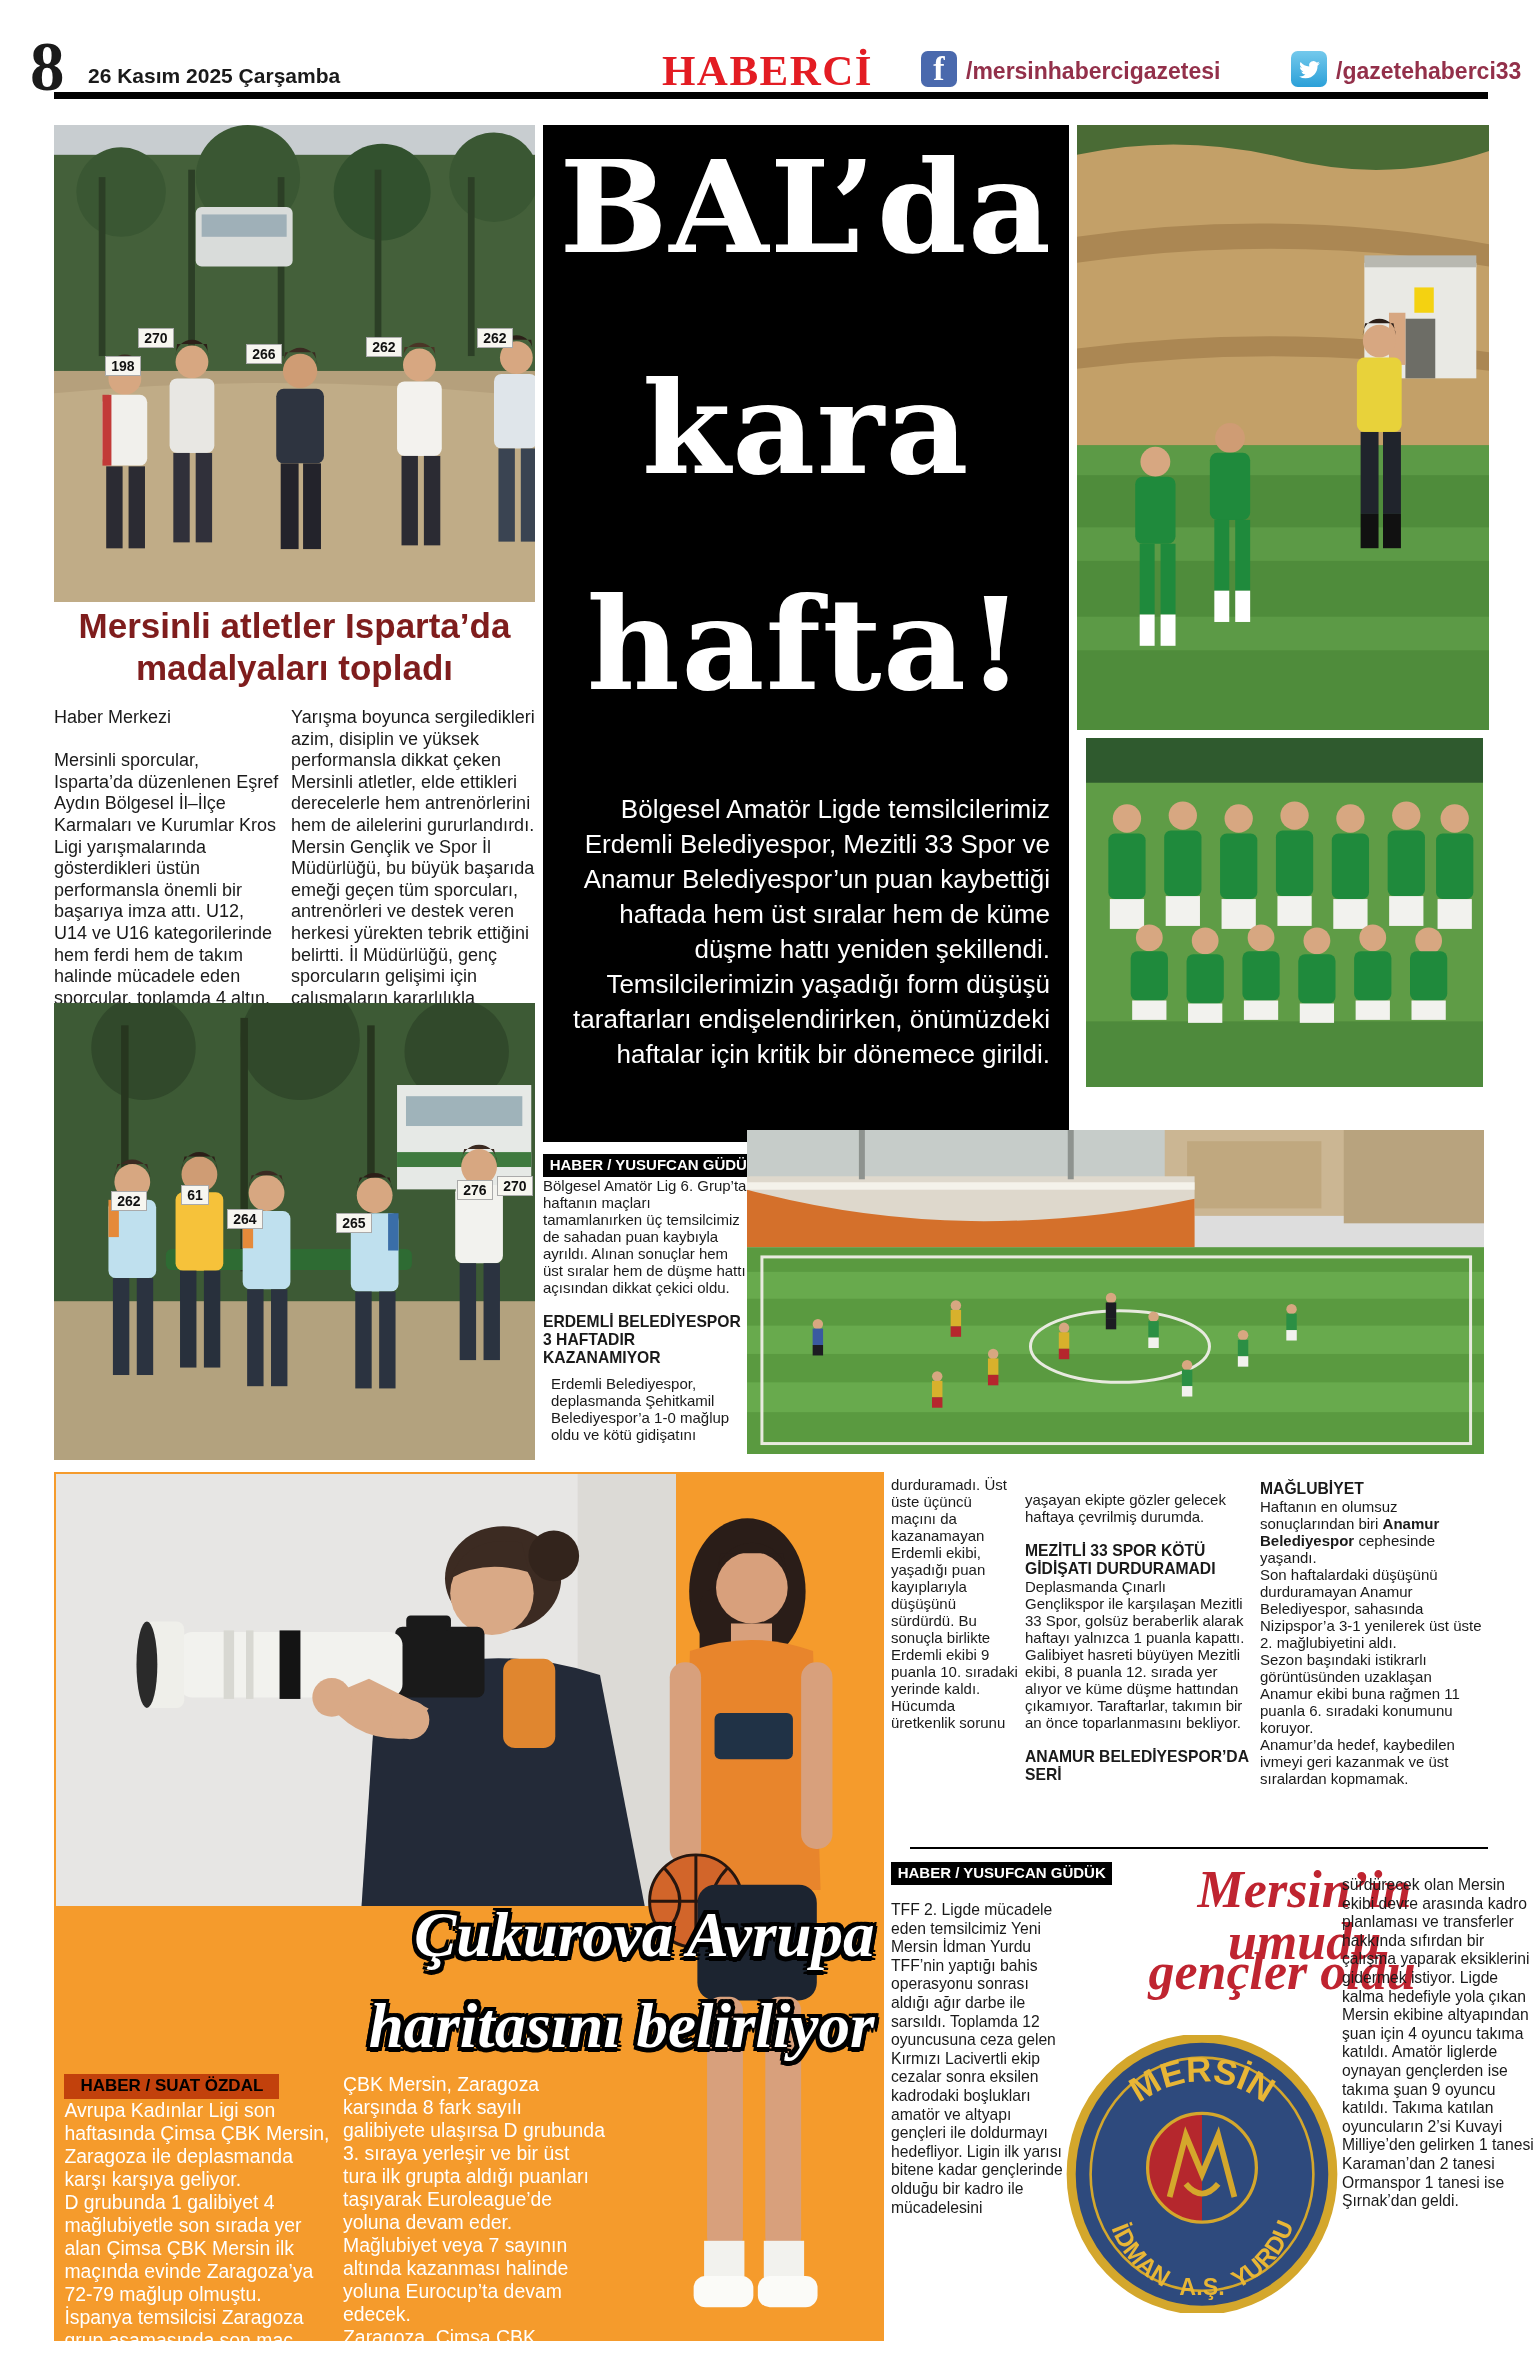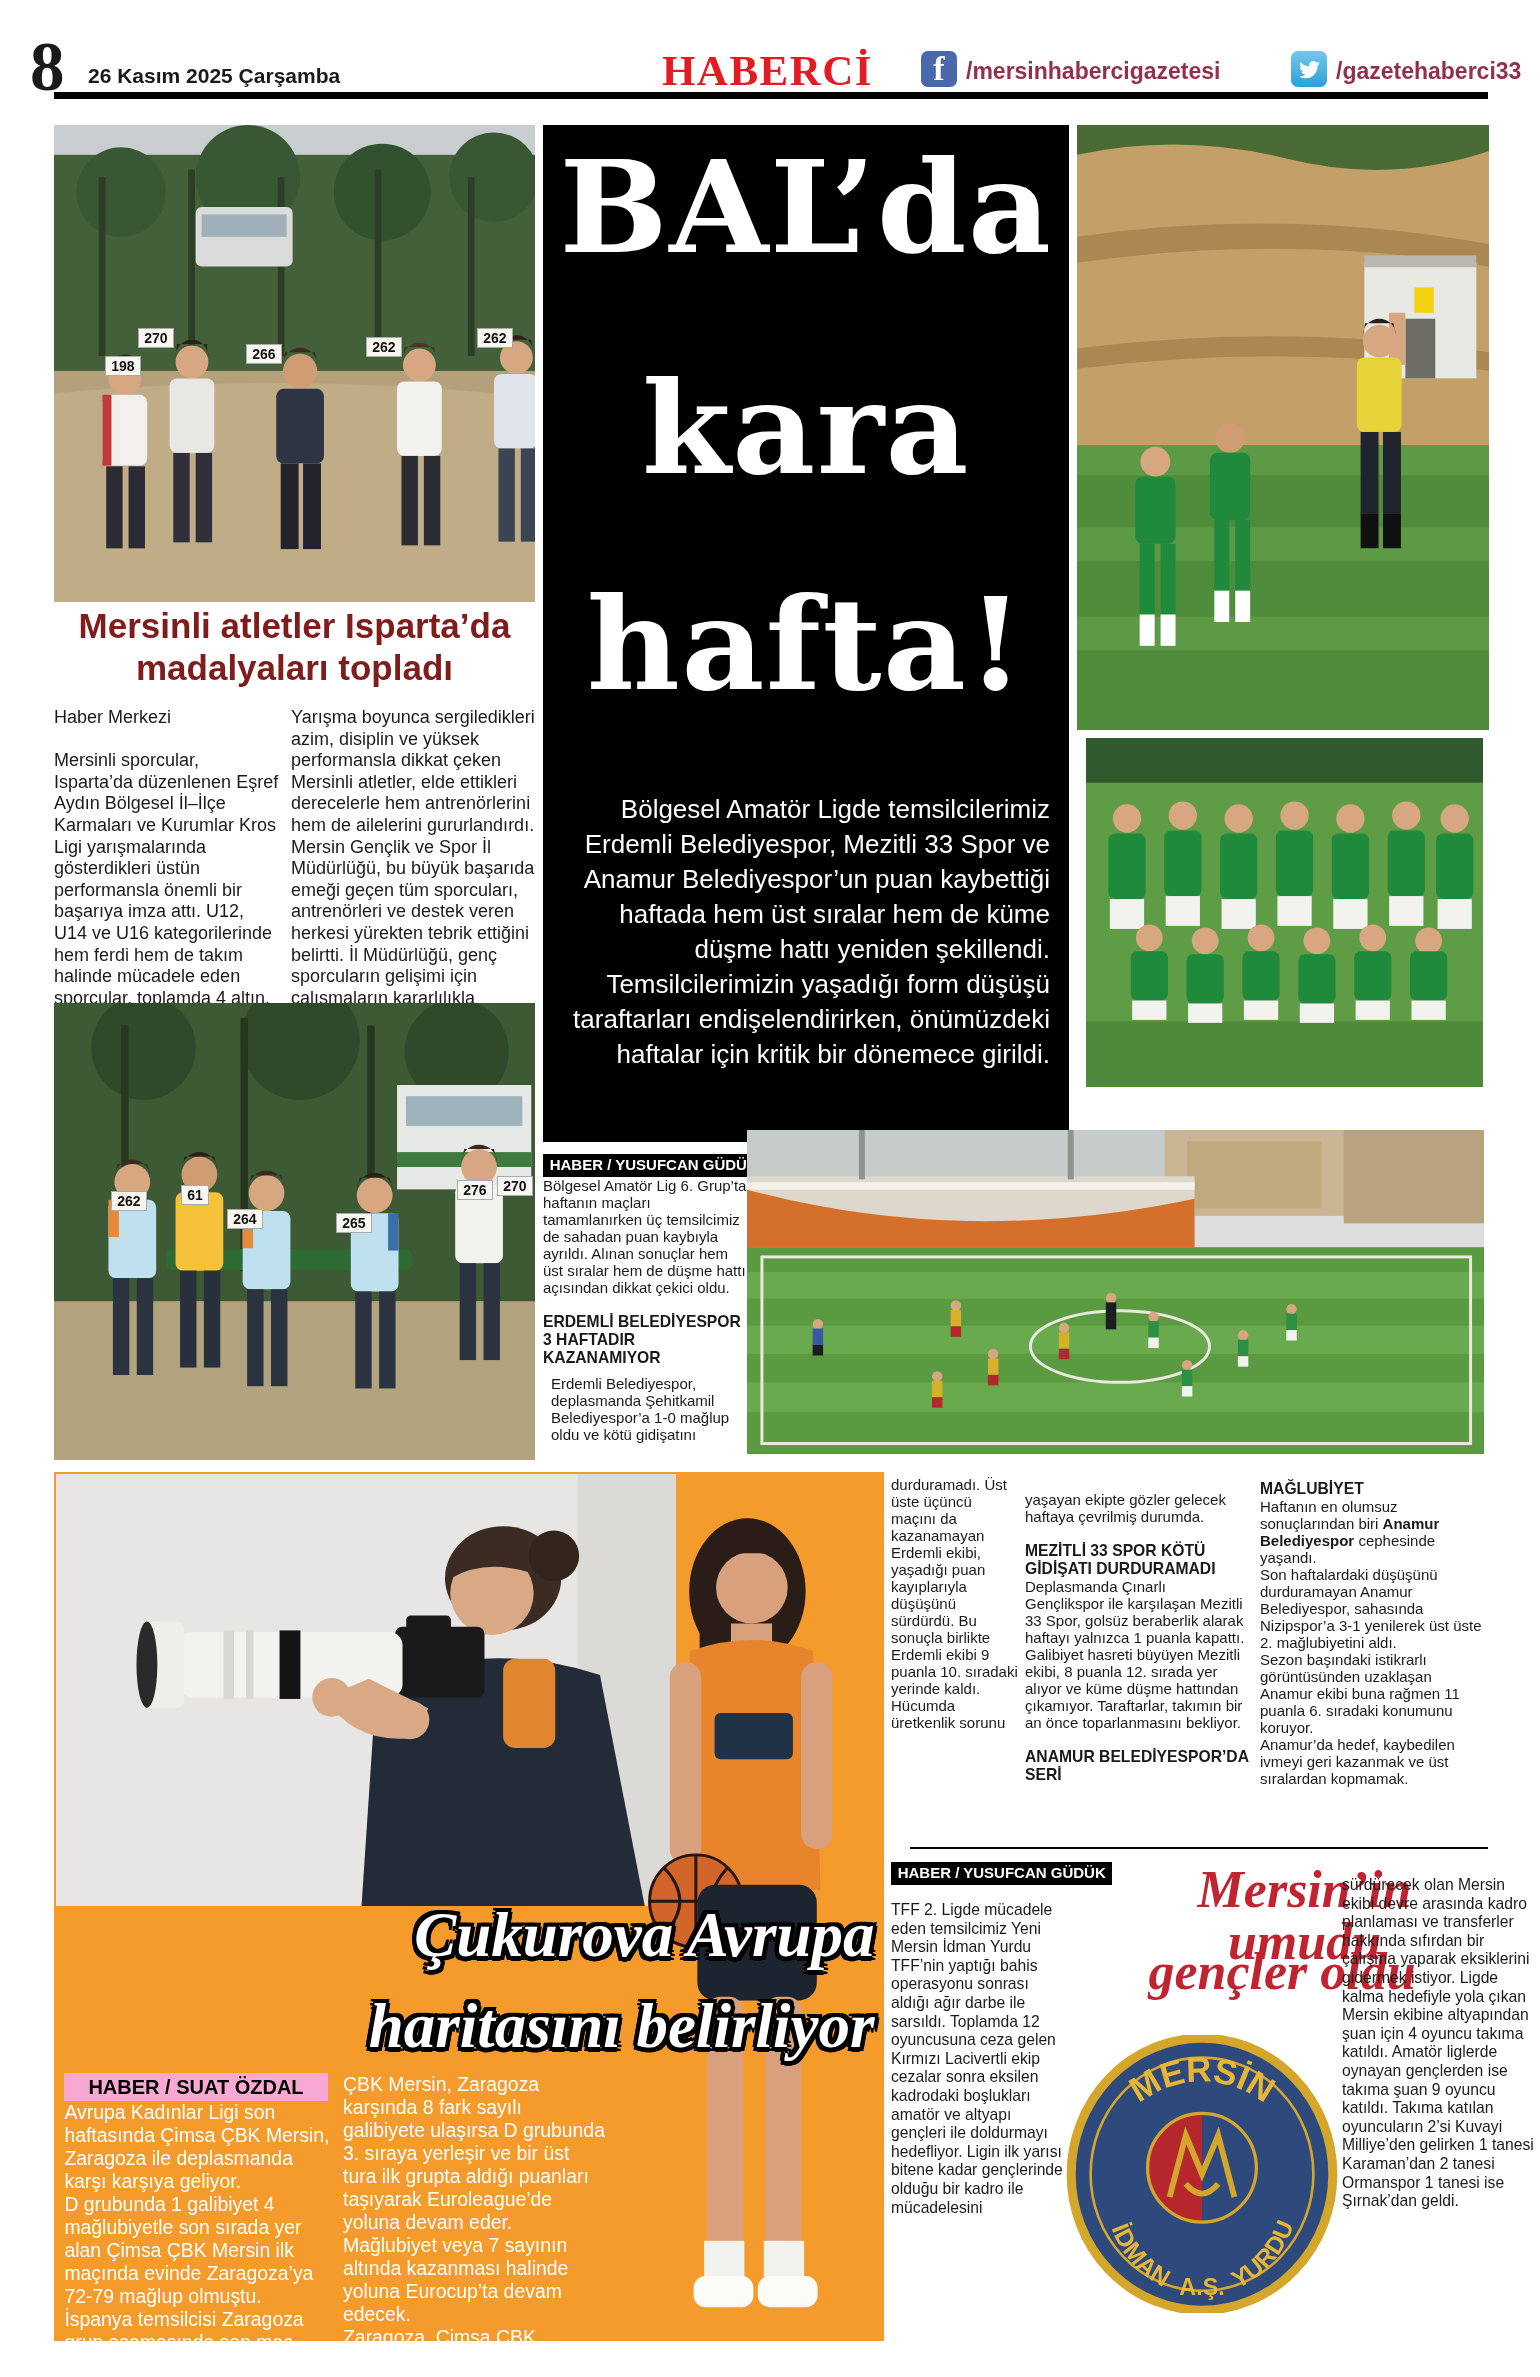--- a/index.html
+++ b/index.html
@@ -24,22 +24,22 @@
   .red-head{color:#7f1d1d;font-weight:bold;font-size:35px;line-height:42px;text-align:center;}
   .body-md{font-size:18px;line-height:21.6px;}
   .body-md p{margin:0 0 21.6px 0;}
   
   .bal-box{background:#000;}
   .bal-line{font-family:"DejaVu Serif",serif;font-weight:bold;color:#fff;font-size:128px;
             line-height:1;text-align:center;letter-spacing:1.5px;}
   .lede{color:#fff;font-size:26px;line-height:35px;text-align:right;}
   .tag-black{display:inline-block;background:#000;color:#fff;font-weight:bold;font-size:15px;
              padding:3px 6.7px;line-height:1.1;white-space:nowrap;}
-  .tag-gray{display:inline-block;background:#f9a8d4;color:#000;font-weight:bold;font-size:20px;
-            padding:3px 24px;line-height:1.1;white-space:nowrap;}
+  .tag-gray{display:inline-block;background:#c2410c;color:#000;font-weight:bold;font-size:17px;
+            padding:3px 16px;line-height:1.1;white-space:nowrap;}
   .body-sm{font-size:15px;line-height:17px;}
   .body-sm p{margin:0 0 17px 0;}
   .body-sm h4{margin:0;font-size:15.7px;line-height:18px;}
   
   .orange{background:#f59b2c;}
   .script-head{font-family:"Liberation Serif",serif;font-style:italic;font-weight:bold;
                color:#fff;font-size:63px;line-height:1;text-align:right;
                text-shadow:-3.7px -3.7px 0 #000,3.7px -3.7px 0 #000,-3.7px 3.7px 0 #000,3.7px 3.7px 0 #000,
                            0 -4.5px 0 #000,0 4.5px 0 #000,-4.5px 0 0 #000,4.5px 0 0 #000;}
   .body-or{color:#fff;font-size:19.4px;line-height:23px;}

